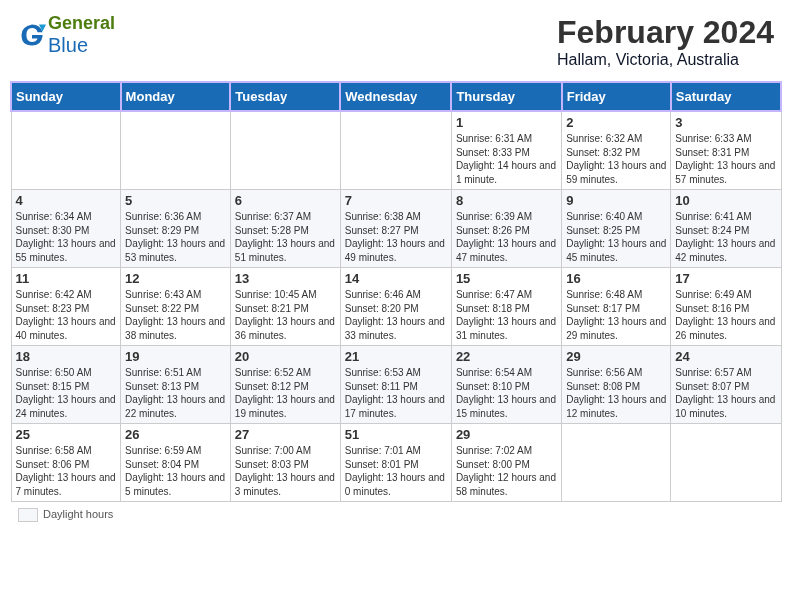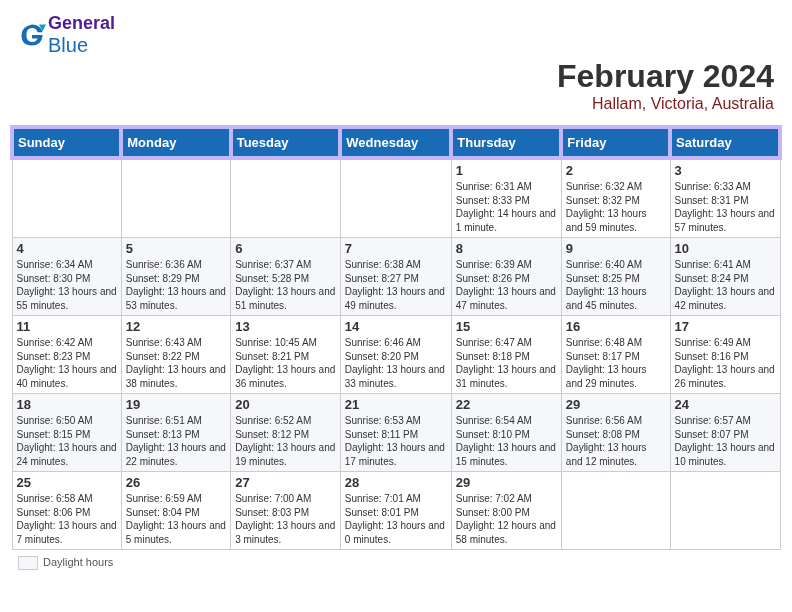--- a/index.html
+++ b/index.html
@@ -22,58 +22,57 @@
       align-items: center;
     }
     .logo-text {
       display: flex;
       flex-direction: column;
       line-height: 1.1;
     }
     .logo-general {
       font-size: 18px;
       font-weight: bold;
-      color: #4c1d95;
+      color: #4d7c0f;
     }
     .logo-blue {
       font-size: 20px;
       font-weight: normal;
       color: #1a6bb5;
     }
     .logo-icon {
       width: 28px;
       height: 28px;
       margin-right: 2px;
     }
     .title-block {
-      text-align: right;
-      margin-top: 44px;
+      text-align: left;
     }
     .month-title {
       font-size: 32px;
       font-weight: bold;
       color: #333;
     }
     .location-title {
       font-size: 16px;
-      color: #7f1d1d;
+      color: #0f172a;
     }
     .calendar {
       width: 100%;
       border-collapse: collapse;
       border: 1px solid #ccc;
     }
     .calendar th {
       background-color: #1a6bb5;
       color: #fff;
       font-size: 13px;
       font-weight: bold;
       padding: 6px 4px;
       text-align: left;
-      border: 4px solid #c4b5fd;
+      border: 2px solid #c4b5fd;
     }
     .calendar td {
       vertical-align: top;
       border: 1px solid #ccc;
       padding: 3px 4px;
       font-size: 10px;
       color: #333;
       width: 113px;
       min-height: 80px;
       background: #fff;
@@ -317,21 +316,21 @@
 Sunset: 8:04 PM
 Daylight: 13 hours and 5 minutes.</div>
         </td>
         <td>
           <span class="day-number">27</span>
           <div class="day-info">Sunrise: 7:00 AM
 Sunset: 8:03 PM
 Daylight: 13 hours and 3 minutes.</div>
         </td>
         <td>
-          <span class="day-number">28</span>
+          <span class="day-number">51</span>
           <div class="day-info">Sunrise: 7:01 AM
 Sunset: 8:01 PM
 Daylight: 13 hours and 0 minutes.</div>
         </td>
         <td>
           <span class="day-number">29</span>
           <div class="day-info">Sunrise: 7:02 AM
 Sunset: 8:00 PM
 Daylight: 12 hours and 58 minutes.</div>
         </td>

